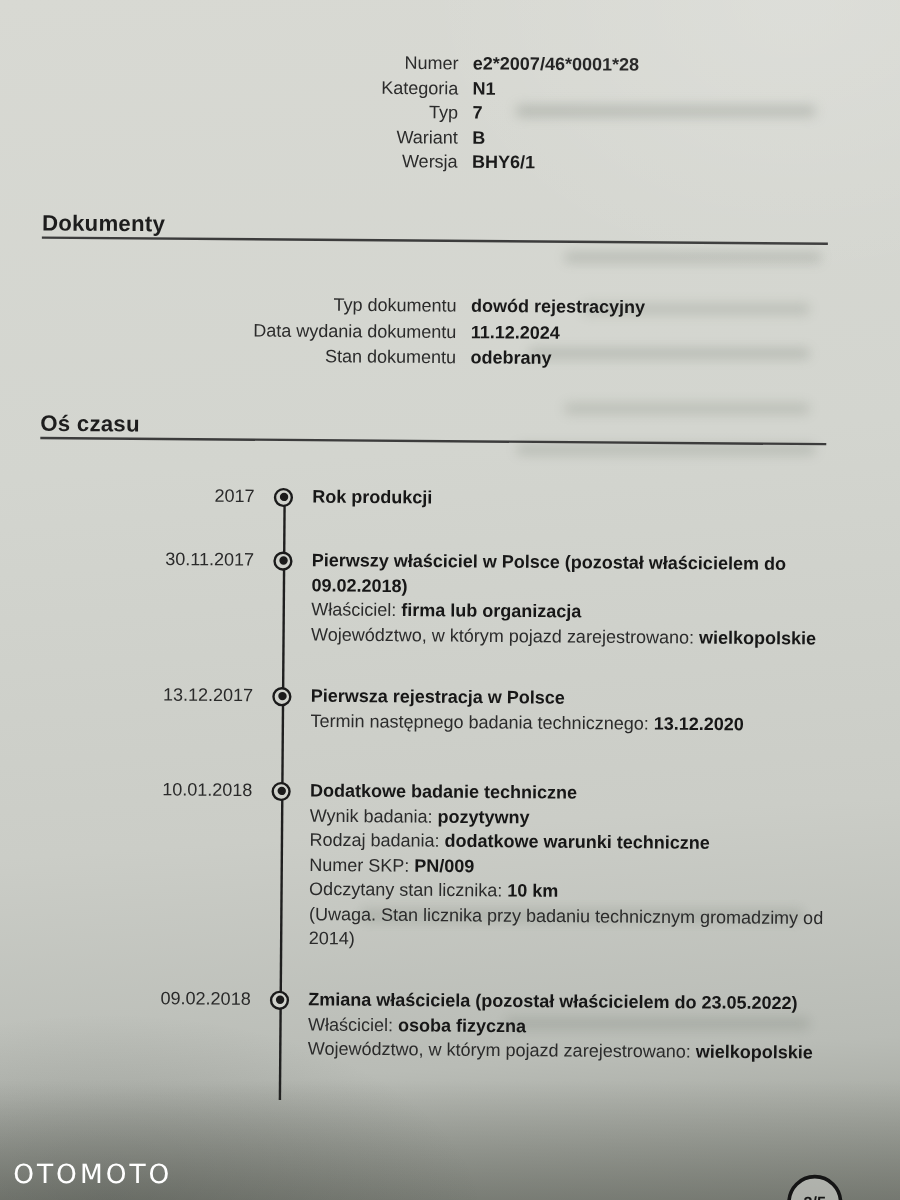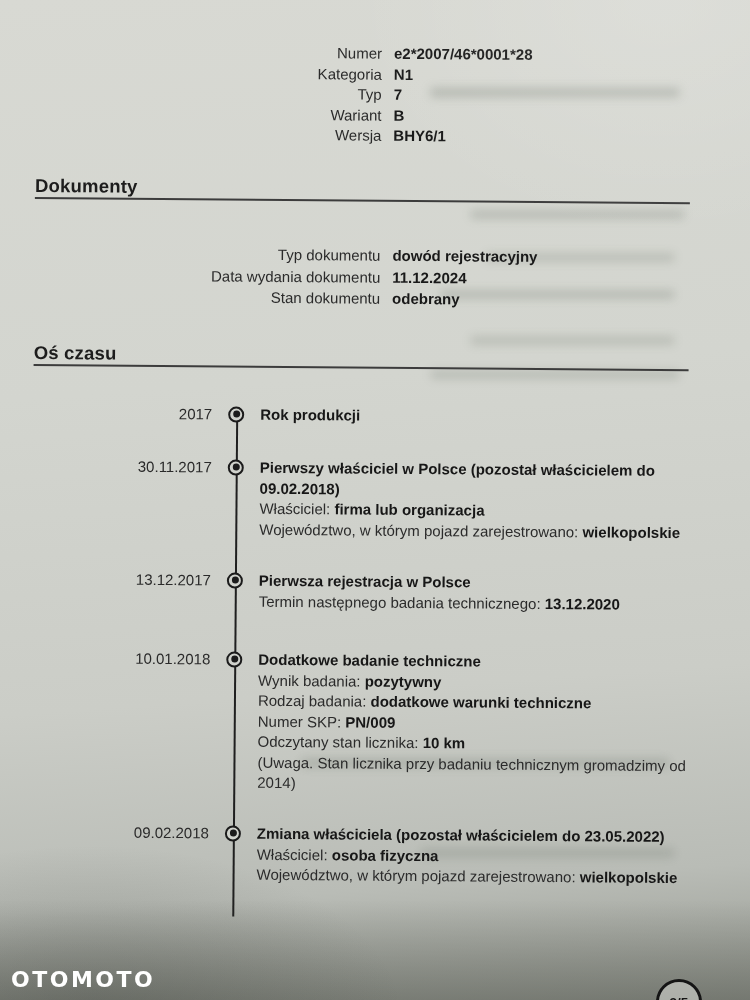--- a/index.html
+++ b/index.html
@@ -38,21 +38,21 @@
   .event .date{width:214px;text-align:right;color:#2a2a2a;white-space:nowrap;flex:none;}
   .event .marker{position:absolute;left:230px;top:1.5px;width:12px;height:12px;border:2.6px solid #1b1b1b;border-radius:50%;background:#d0d2cc;display:flex;align-items:center;justify-content:center;}
   .event .marker i{display:block;width:7px;height:7px;border-radius:50%;background:#1b1b1b;}
   .event .content{margin-left:48px;width:458px;}
   .event .title{font-weight:700;color:#171717;}
   .event .detail .lbl{color:#2b2b2b;}
   .event .detail .val{font-weight:700;color:#171717;}
   .event .note{color:#2b2b2b;}
   
   .watermark{position:absolute;left:11px;top:967px;z-index:6;color:var(--wm,#ffffff);
-    font-family:"DejaVu Sans",sans-serif;font-weight:700;font-size:22px;letter-spacing:2.5px;}
+    font-family:"DejaVu Sans",sans-serif;font-weight:400;font-size:22px;letter-spacing:2.5px;}
   .page-badge{position:absolute;left:656px;top:979px;z-index:6;width:40px;height:40px;
     border:3px solid #151515;border-radius:50%;background:rgba(210,212,206,0.6);
     display:flex;align-items:center;justify-content:center;font-size:13.5px;font-weight:700;color:#151515;}
 </style>
 </head>
 <body style="--ink: #262626; --wm: #ffffff;">
 
 <div class="photo">
 
   <div class="smudge" style="left:430px;top:88px;width:250px;height:9px;"></div>

